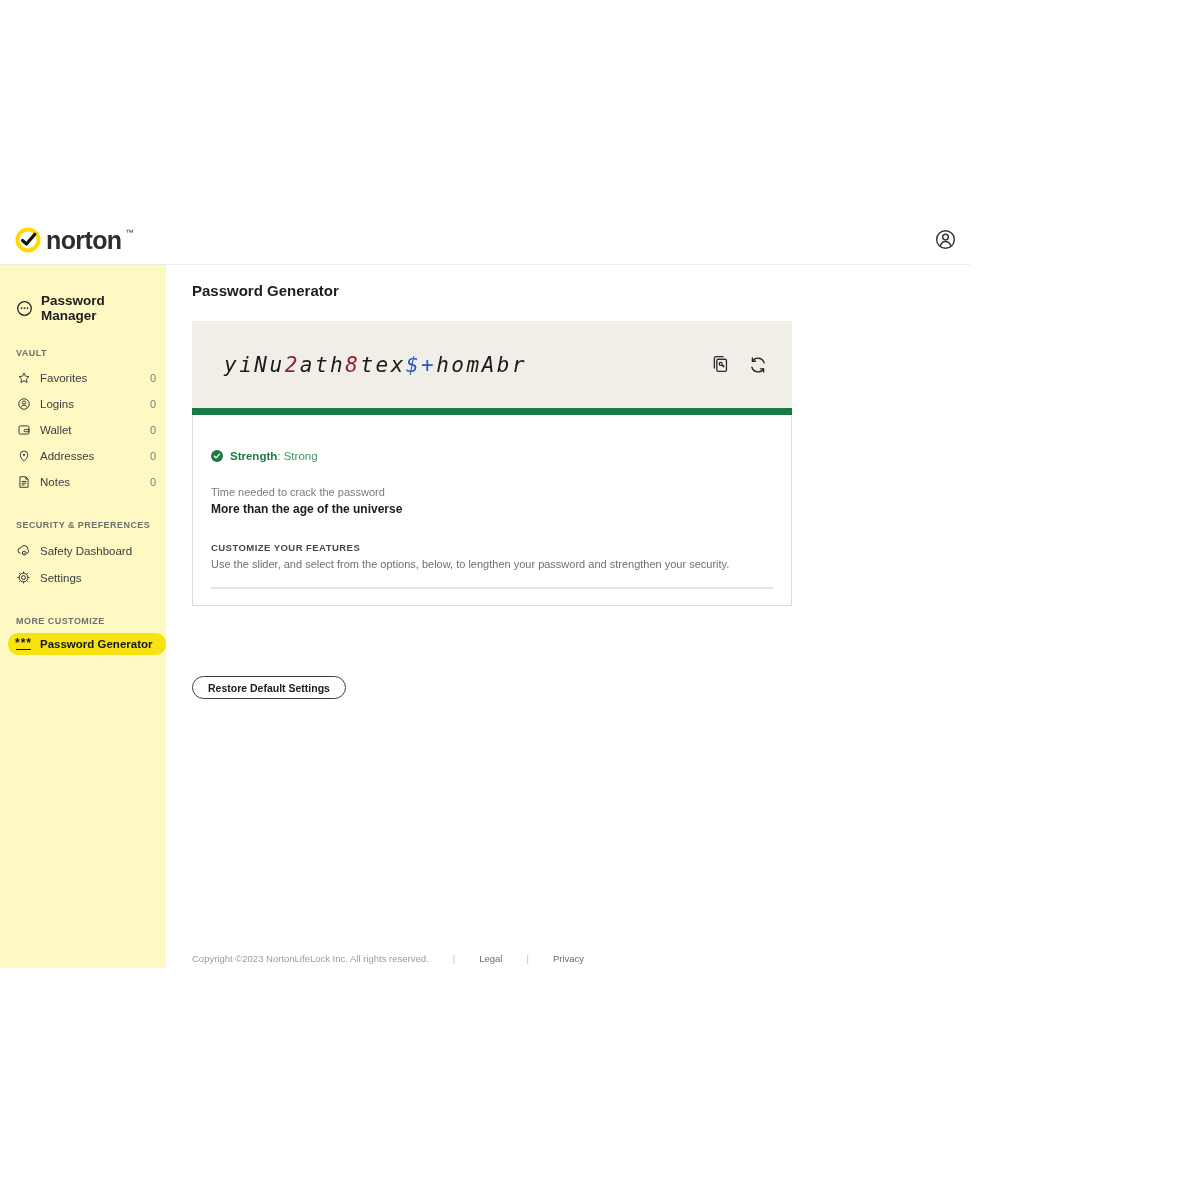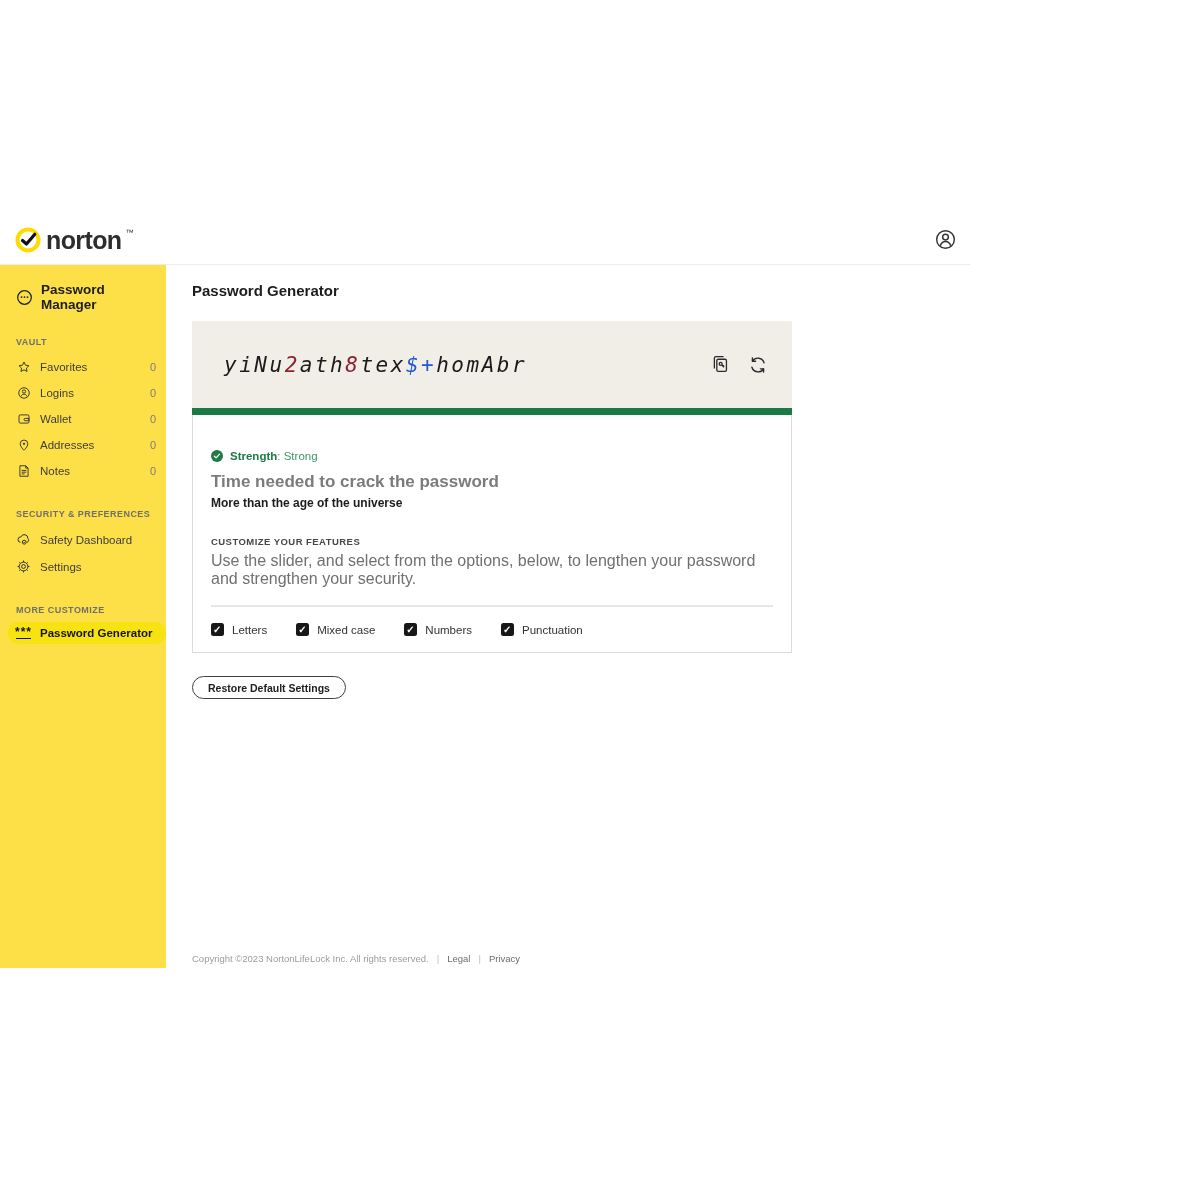--- a/index.html
+++ b/index.html
@@ -8,21 +8,21 @@
   .app { position:relative; width:1187px; height:1187px; background:#fff; }
 
   
   .topbar { position:absolute; top:220px; left:0; width:970px; height:45px; background:#fff; border-bottom:1px solid #ececec; }
   .brand { position:absolute; left:14px; top:6px; display:flex; align-items:flex-start; gap:4px; cursor:pointer; }
   .brand-name { font-size:25px; font-weight:700; color:#2d2d2d; letter-spacing:-0.6px; line-height:28px; }
   .tm { font-size:8px; color:#2d2d2d; margin-top:2px; }
   .account-btn { position:absolute; right:13px; top:8px; background:none; border:none; padding:0; cursor:pointer; line-height:0; }
 
   
-  .sidebar { position:absolute; top:265px; left:0; width:176px; height:703px; background:#fde047; padding-top:17px; }
+  .sidebar { position:absolute; top:265px; left:0; width:176px; height:703px; background:#fef9c3; padding-top:28px; }
   .pm-row { display:flex; align-items:center; gap:8px; padding:0 16px; cursor:pointer; }
   .pm-title { font-size:13.5px; font-weight:700; color:#202020; }
   .section-label { margin:25px 16px 7px; font-size:9px; font-weight:700; color:#6f6f6f; letter-spacing:.45px; }
   .item { display:flex; align-items:center; gap:9px; padding:6px 20px 6px 16px; font-size:11.5px; color:#3d3d3d; cursor:pointer; }
   .item .icon { width:15px; display:inline-flex; justify-content:center; line-height:0; }
   .item .count { margin-left:auto; font-size:11px; color:#7d7d7d; }
   .item.active { background:#f7e312; margin:6px 10px 0 8px; border-radius:10px; padding:5px 12px 5px 8px; font-weight:700; color:#161616; }
   .pg-icon { display:inline-flex; flex-direction:column; align-items:center; width:17px; }
   .pg-stars { font-size:12px; font-weight:700; letter-spacing:1px; line-height:8px; height:7px; color:#161616; }
   .pg-line { width:15px; border-top:1.6px solid #161616; margin-top:3px; }
@@ -35,36 +35,36 @@
   .pw-text { font-family:"DejaVu Sans Mono",monospace; font-size:21px; letter-spacing:2.5px; color:#1b1b1b; white-space:nowrap;font-style:italic; }
   .pw-num { color:#8b2332; }
   .pw-sym { color:#2458d0; }
   .pw-actions { margin-left:auto; display:flex; align-items:center; gap:17px; }
   .icon-btn { background:none; border:none; padding:0; cursor:pointer; line-height:0; }
   .strength-bar { height:7px; background:#1a7a46; }
   .details { border:1px solid #dcdcdc; border-top:none; padding:35px 18px 16px; }
   .strength-row { display:flex; align-items:center; gap:7px; font-size:11.5px; }
   .strength-label { font-weight:700; color:#1e7b46; }
   .strength-colon, .strength-value { color:#3f9766; }
-  .crack-label { margin-top:10px; font-size:17px; color:#7b7b7b;font-weight:bold; }
+  .crack-label { margin-top:24px; font-size:11px; color:#7b7b7b; }
   .crack-value { margin-top:4px; font-size:12px; font-weight:600; color:#1c1c1c; }
   .customize-title { margin-top:26px; font-size:9.5px; font-weight:700; color:#474747; letter-spacing:.45px; }
-  .customize-desc { margin-top:5px; font-size:16px; color:#707070; }
+  .customize-desc { margin-top:5px; font-size:11px; color:#707070; }
   .divider { margin:17px 0 0; border:none; border-top:1px solid #e6e6e6; }
   .slider-row { display:flex; align-items:center; height:45px; }
   .slider-label { width:120px; flex-shrink:0; font-size:11.5px; color:#4a4a4a; }
   .slider-track { position:relative; flex:1; height:3px; background:#cdcdcd; border-radius:2px; cursor:pointer; }
   .slider-fill { position:absolute; left:0; top:0; height:100%; background:#141414; border-radius:2px; }
   .slider-thumb { position:absolute; top:50%; width:19px; height:19px; background:#141414; border-radius:50%; transform:translate(-50%,-50%); cursor:grab; }
   .options-row { display:flex; gap:29px; margin-top:16px; }
   .option { display:flex; align-items:center; gap:8px; font-size:11.5px; color:#323232; cursor:pointer; }
   .checkbox { width:13px; height:13px; background:#171717; border-radius:2.5px; position:relative; flex-shrink:0; }
   .option.checked .checkbox::after { content:"✓"; color:#fff; font-size:10px; font-weight:700; position:absolute; left:2px; top:-0.5px; line-height:13px; }
   .restore-btn { position:absolute; left:26px; top:411px; height:23px; padding:0 15px; border:1.3px solid #3f3f3f; border-radius:12px; background:#fff; font-size:10.5px; font-weight:700; color:#202020; font-family:inherit; cursor:pointer; }
-  .footer { position:absolute; left:26px; top:688px; display:flex; align-items:center; gap:8px; font-size:9.5px; color:#9b9b9b; }
+  .footer { position:absolute; left:26px; top:688px; display:flex; align-items:center; gap:24px; font-size:9.5px; color:#9b9b9b; }
   .footer .link { color:#6d6d6d; cursor:pointer; }
   .footer .sep { color:#c0c0c0; }
 </style>
 </head>
 <body>
 
 <div class="app">
 
   <header class="topbar">
     <div class="brand">
@@ -239,38 +239,20 @@
         <div class="crack-value">More than the age of the universe</div>
 
         <div class="customize-title">CUSTOMIZE YOUR FEATURES</div>
         <div class="customize-desc">Use the slider, and select from the options, below, to lengthen your password and strengthen your security.</div>
 
         <hr class="divider">
 
 
         <hr class="divider" style="margin-top:0;">
 
-        <div class="options-row">
-          <label class="option checked">
-            <span class="checkbox"></span>
-            <span>Letters</span>
-          </label>
-          <label class="option checked">
-            <span class="checkbox"></span>
-            <span>Mixed case</span>
-          </label>
-          <label class="option checked">
-            <span class="checkbox"></span>
-            <span>Numbers</span>
-          </label>
-          <label class="option checked">
-            <span class="checkbox"></span>
-            <span>Punctuation</span>
-          </label>
-        </div>
       </div>
     </section>
 
     <button class="restore-btn">Restore Default Settings</button>
 
     <div class="footer">
       <span>Copyright ©2023 NortonLifeLock Inc. All rights reserved.</span>
       <span class="sep">|</span>
       <span class="link">Legal</span>
       <span class="sep">|</span>

